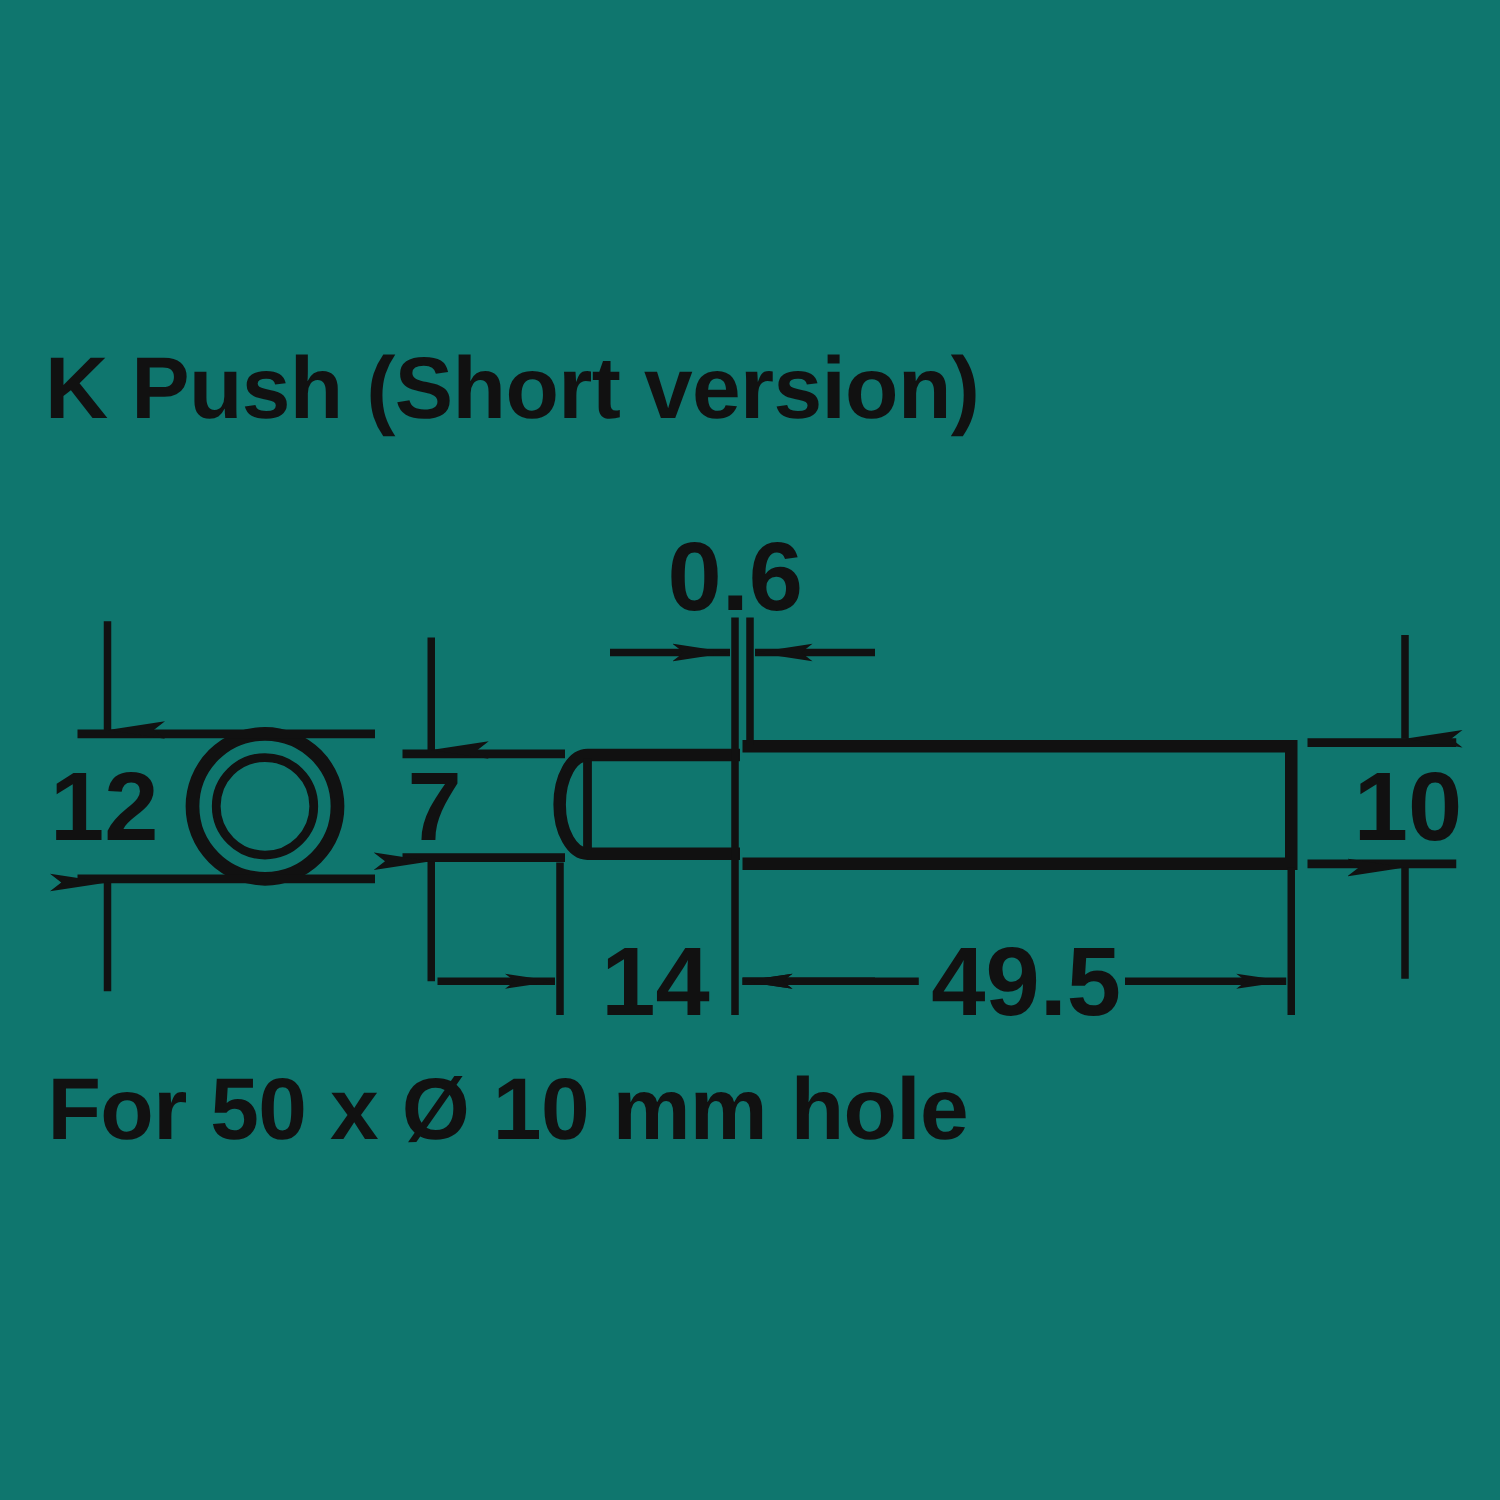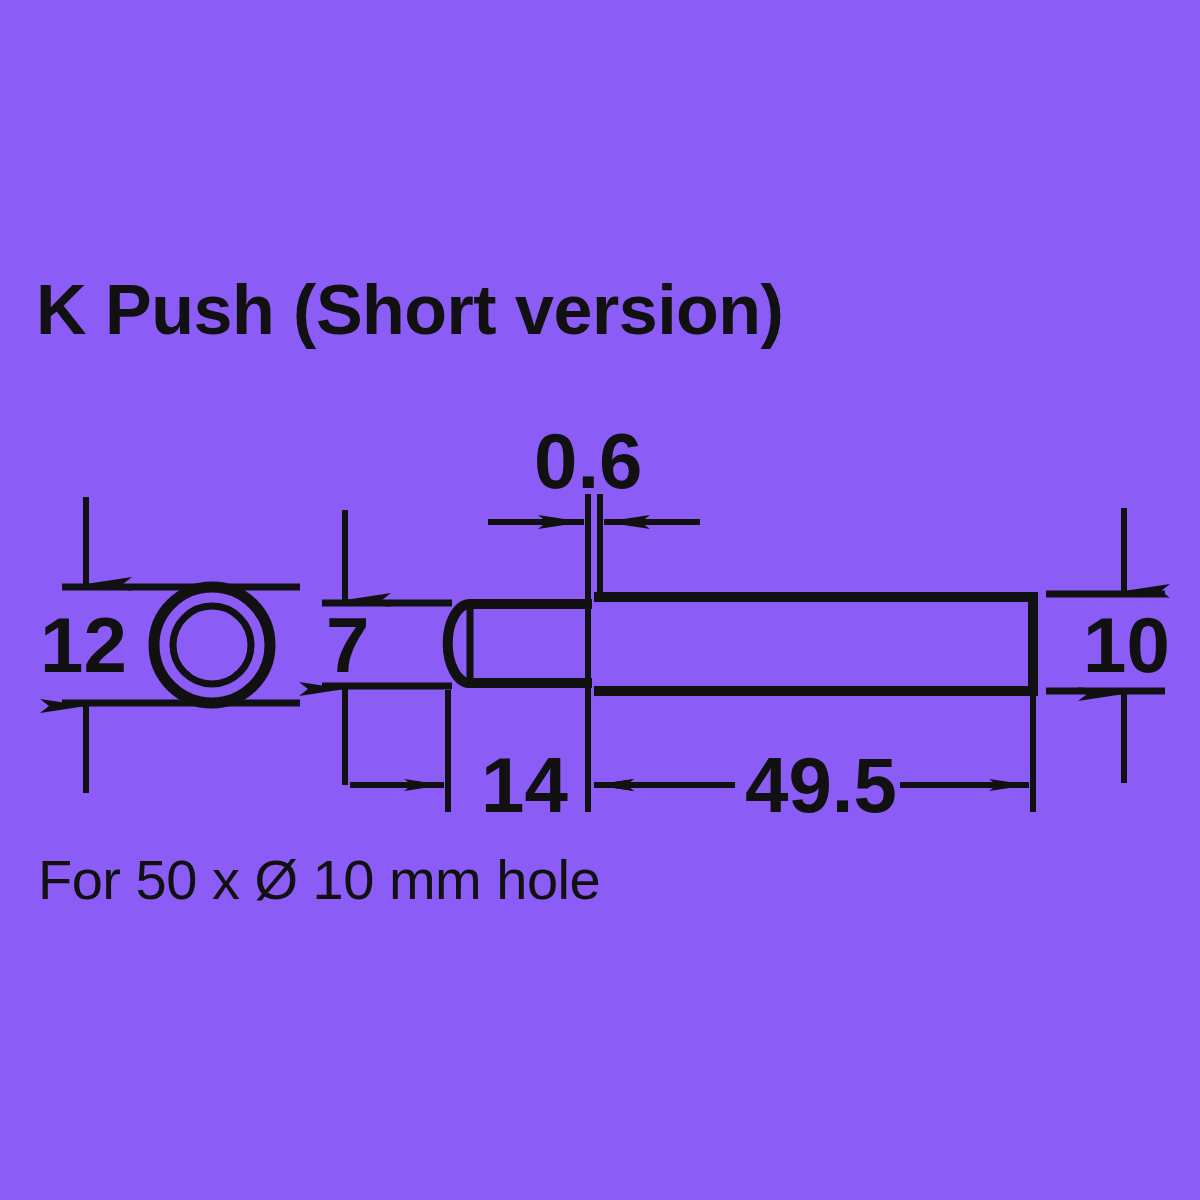--- a/index.html
+++ b/index.html
@@ -4,41 +4,41 @@
 <style>
   html, body {
     margin: 0;
     padding: 0;
     background: #ffffff;
   }
   #page {
     position: relative;
     width: 1200px;
     height: 1200px;
-    background: #8b5cf6;
+    background: #0f766e;
     overflow: hidden;
     font-family: "Liberation Sans", sans-serif;
   }
   .title-text {
     position: absolute;
     left: 36px;
     top: 275px;
     font-size: 70px;
     font-weight: bold;
     color: #111111;
     letter-spacing: -0.5px;
     white-space: nowrap;
     line-height: 1;
   }
   .caption-text {
     position: absolute;
     left: 38px;
     top: 852px;
-    font-size: 56px;
-    font-weight: normal;
+    font-size: 70px;
+    font-weight: bold;
     color: #111111;
     letter-spacing: -0.5px;
     white-space: nowrap;
     line-height: 1;
     text-align: center;
   }
   #drawing-svg {
     position: absolute;
     left: 0;
     top: 0;

